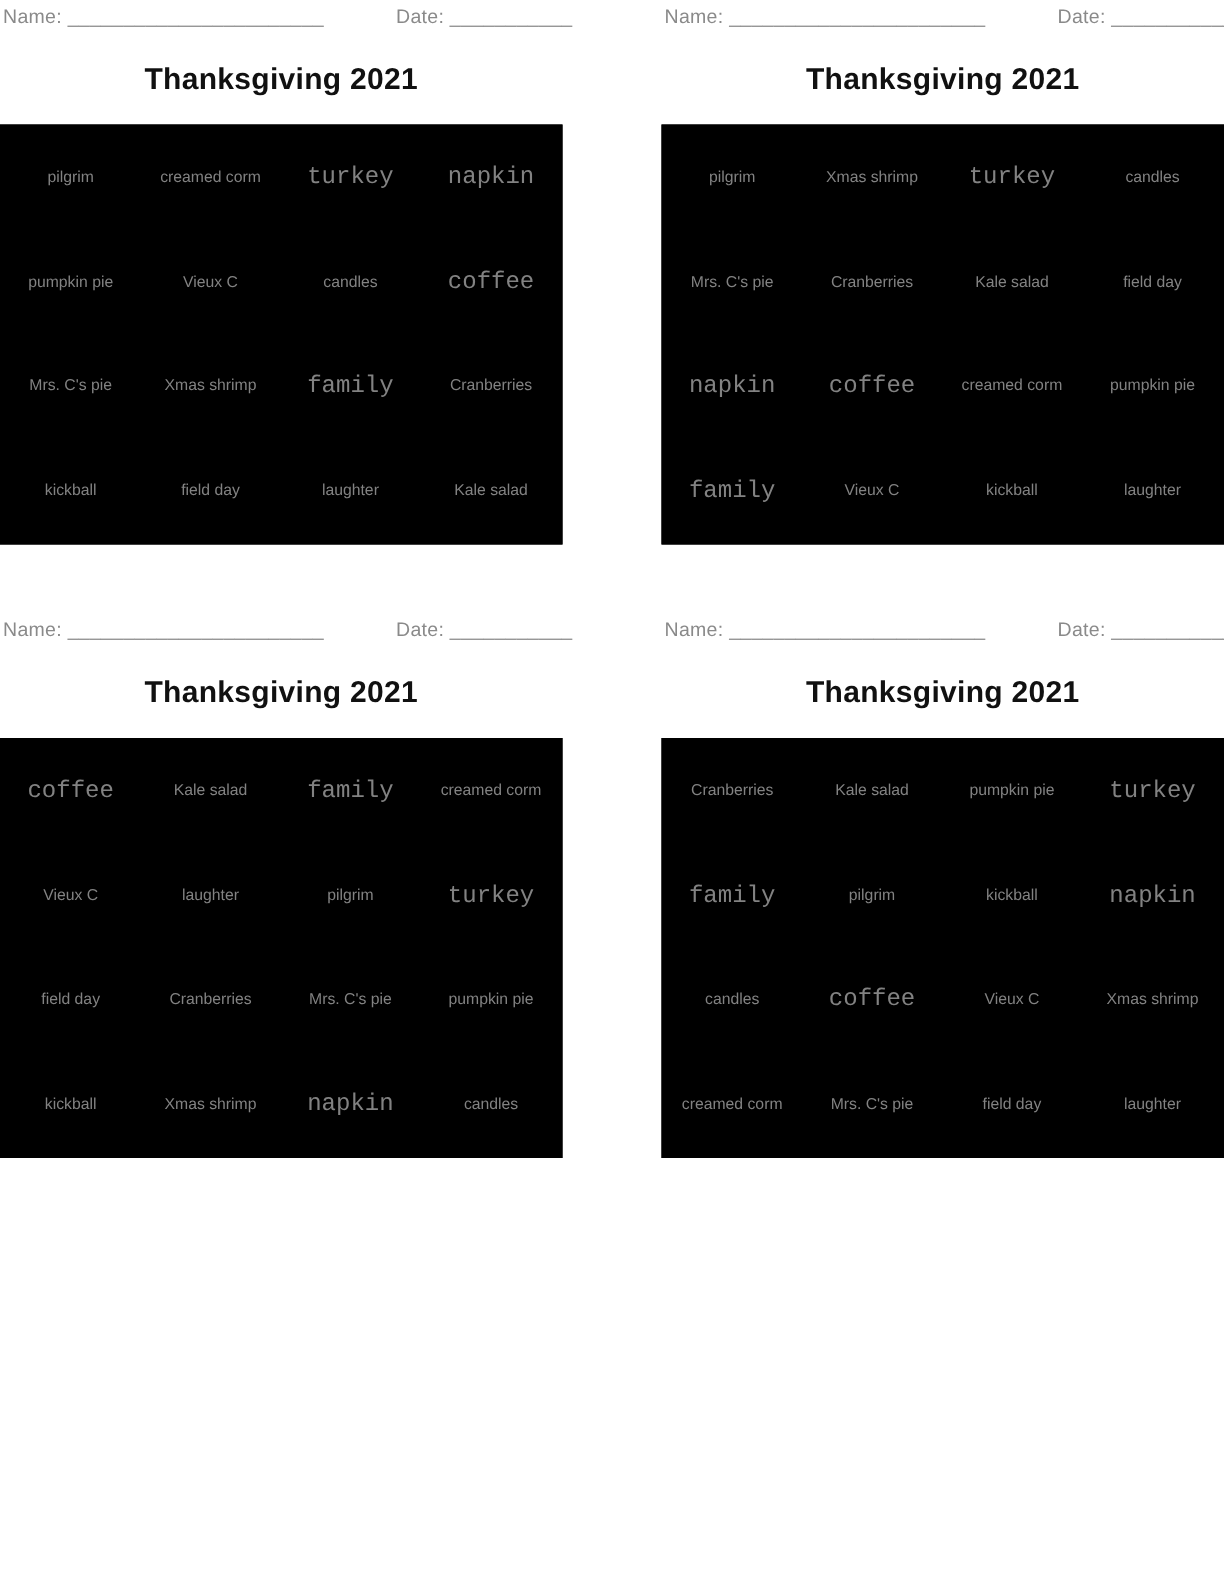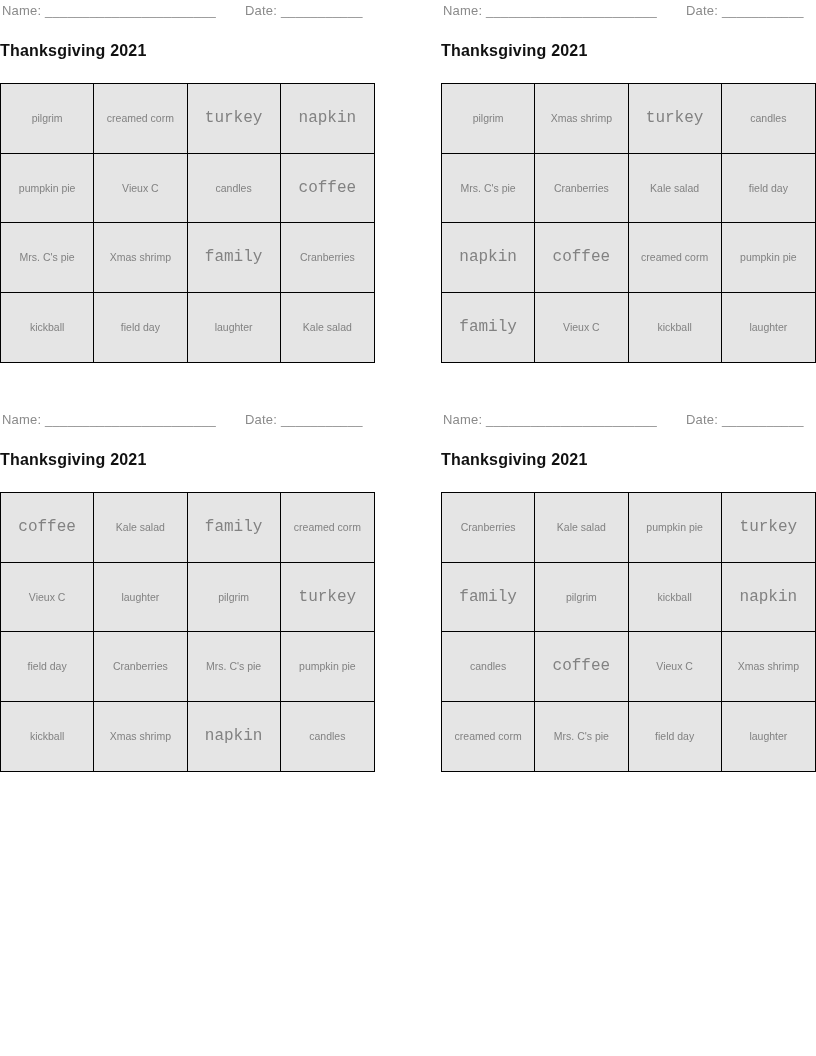--- a/index.html
+++ b/index.html
@@ -26,47 +26,47 @@
 
   .hdr-group {
     position: absolute;
     top: 3px;
     font-size: 13px;
     color: #8a8a8a;
     white-space: nowrap;
     letter-spacing: 0.2px;
   }
   .hdr-name { left: 2px; }
-  .hdr-date { left: 245px; }
+  .hdr-date { left: 264px; }
   .hdr-line { color: #8a8a8a; }
 
   .card-title {
     position: absolute;
     top: 42px;
     left: 0;
     width: 100%;
-    text-align: left;
-    font-size: 16px;
+    text-align: center;
+    font-size: 20px;
     font-weight: 600;
     color: #111111;
     letter-spacing: 0.2px;
   }
 
   .bingo-grid {
     position: absolute;
     top: 83px;
     left: 0;
     width: 375px;
     height: 280px;
     display: grid;
     grid-template-columns: repeat(4, 1fr);
     grid-template-rows: repeat(4, 1fr);
     border: 1.5px solid #000000;
     box-sizing: border-box;
-    background: #e5e5e5;
+    background: #000000;
   }
   .cell {
     display: flex;
     align-items: center;
     justify-content: center;
     text-align: center;
     border-right: 1.5px solid #000000;
     border-bottom: 1.5px solid #000000;
     color: #828282;
     font-size: 10.5px;

